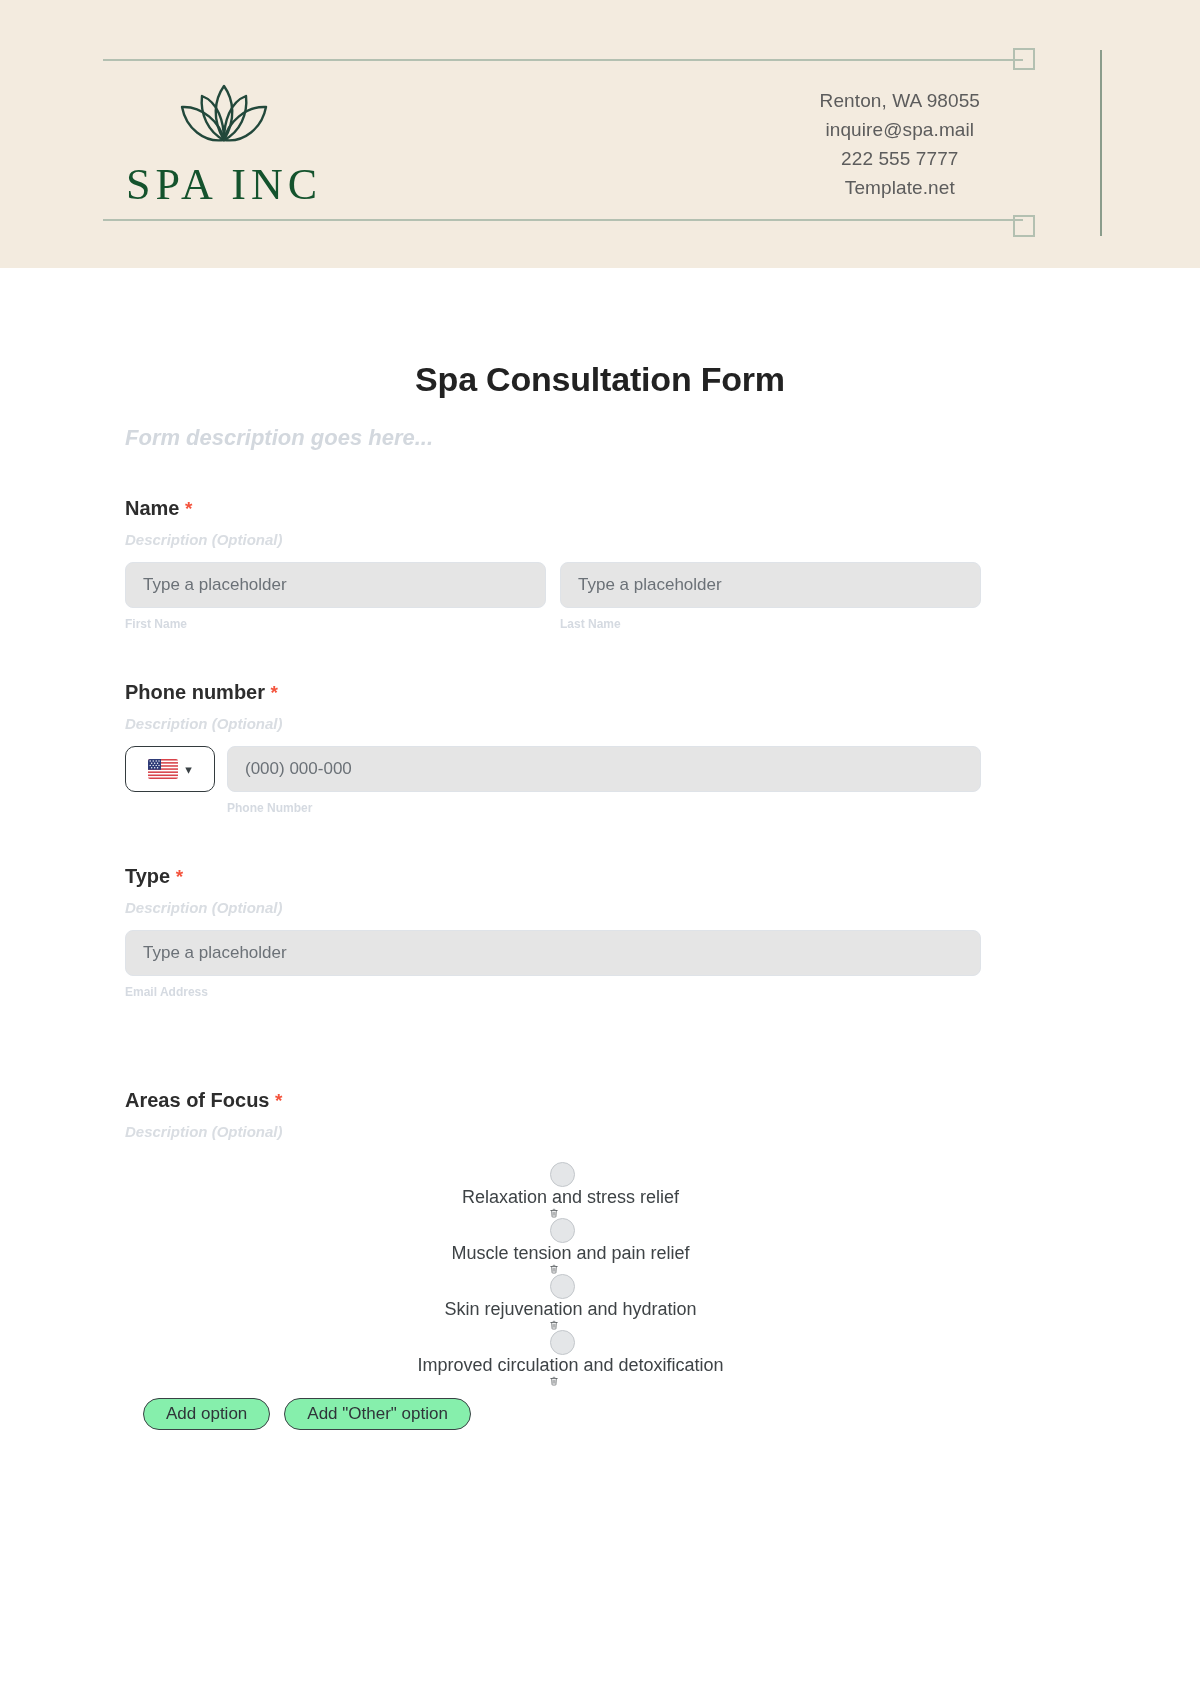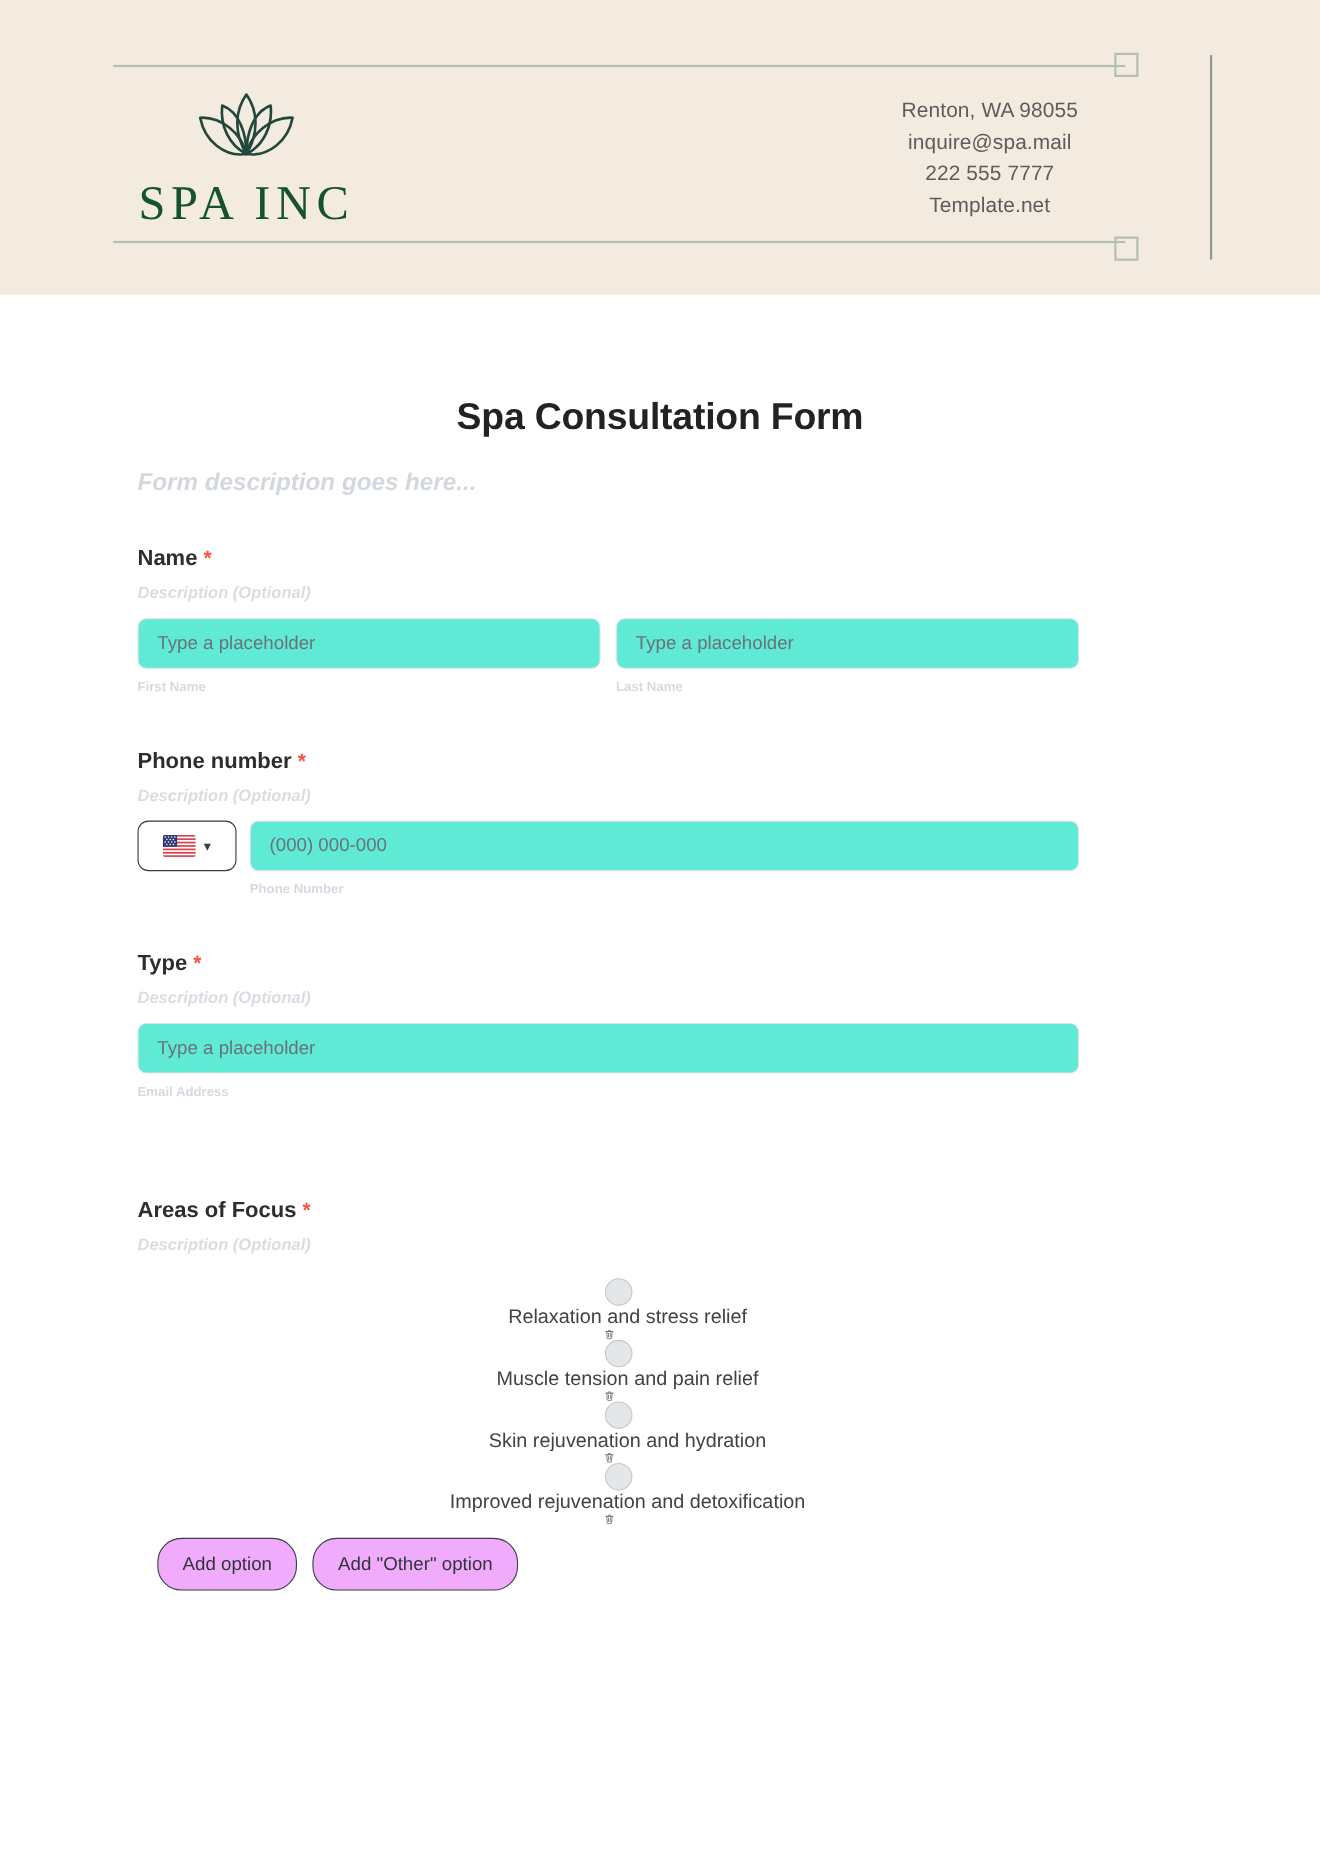--- a/index.html
+++ b/index.html
@@ -128,21 +128,21 @@
     font-size: 12px;
     font-weight: bold;
     color: #d5dae1;
     margin-top: 9px;
   }
 
   .input {
     height: 46px;
     border: 1px solid #dfe3e8;
     border-radius: 8px;
-    background: #5eead4;
+    background: #e5e5e5;
     display: flex;
     align-items: center;
     padding: 12px 17px;
     font-size: 17px;
     color: #6b7177;
   }
 
   .row2 { display: flex; gap: 14px; margin-top: 14px; }
   .row2 > div { flex: 1; }
 
@@ -186,27 +186,27 @@
     font-size: 18px;
     color: #3e4346;
     flex: 1;
   }
   .trash { width: 22px; height: 24px; margin-right: 18px; }
 
   .btn-row { display: flex; gap: 14px; margin-top: 12px; padding-left: 18px; }
   .pill {
     border: 1.5px solid #3a4145;
     border-radius: 22px;
-    height: 48px;
+    height: 32px;
     display: flex;
     align-items: center;
     padding: 0 22px;
     font-size: 17px;
     color: #2f3539;
-    background: #f0abfc;
+    background: #86efac;
   }
 </style>
 </head>
 <body>
 
 <div class="letterhead">
 
   <div class="frame-top-rule"></div>
   <div class="frame-bottom-rule"></div>
   <div class="frame-vline"></div>
@@ -353,21 +353,21 @@
             <path d="M3 6 H19"></path>
             <path d="M8.5 6 V4.2 A1 1 0 0 1 9.5 3.2 H12.5 A1 1 0 0 1 13.5 4.2 V6"></path>
             <path d="M5.2 6 L6.3 20.4 A1.5 1.5 0 0 0 7.8 21.7 H14.2 A1.5 1.5 0 0 0 15.7 20.4 L16.8 6"></path>
             <path d="M9 10 V17.5"></path>
               <path d="M13 10 V17.5"></path>
           </g>
         </svg>
       </div>
       <div class="opt-row">
         <span class="radio"></span>
-        <span class="opt-label">Improved rejuvenation and detoxification</span>
+        <span class="opt-label">Improved circulation and detoxification</span>
         <svg class="trash" viewBox="0 0 22 24">
           <g fill="none" stroke="#3a3f43" stroke-width="1.4" stroke-linecap="round">
             <path d="M3 6 H19"></path>
             <path d="M8.5 6 V4.2 A1 1 0 0 1 9.5 3.2 H12.5 A1 1 0 0 1 13.5 4.2 V6"></path>
             <path d="M5.2 6 L6.3 20.4 A1.5 1.5 0 0 0 7.8 21.7 H14.2 A1.5 1.5 0 0 0 15.7 20.4 L16.8 6"></path>
             <path d="M9 10 V17.5"></path>
               <path d="M13 10 V17.5"></path>
           </g>
         </svg>
       </div>

